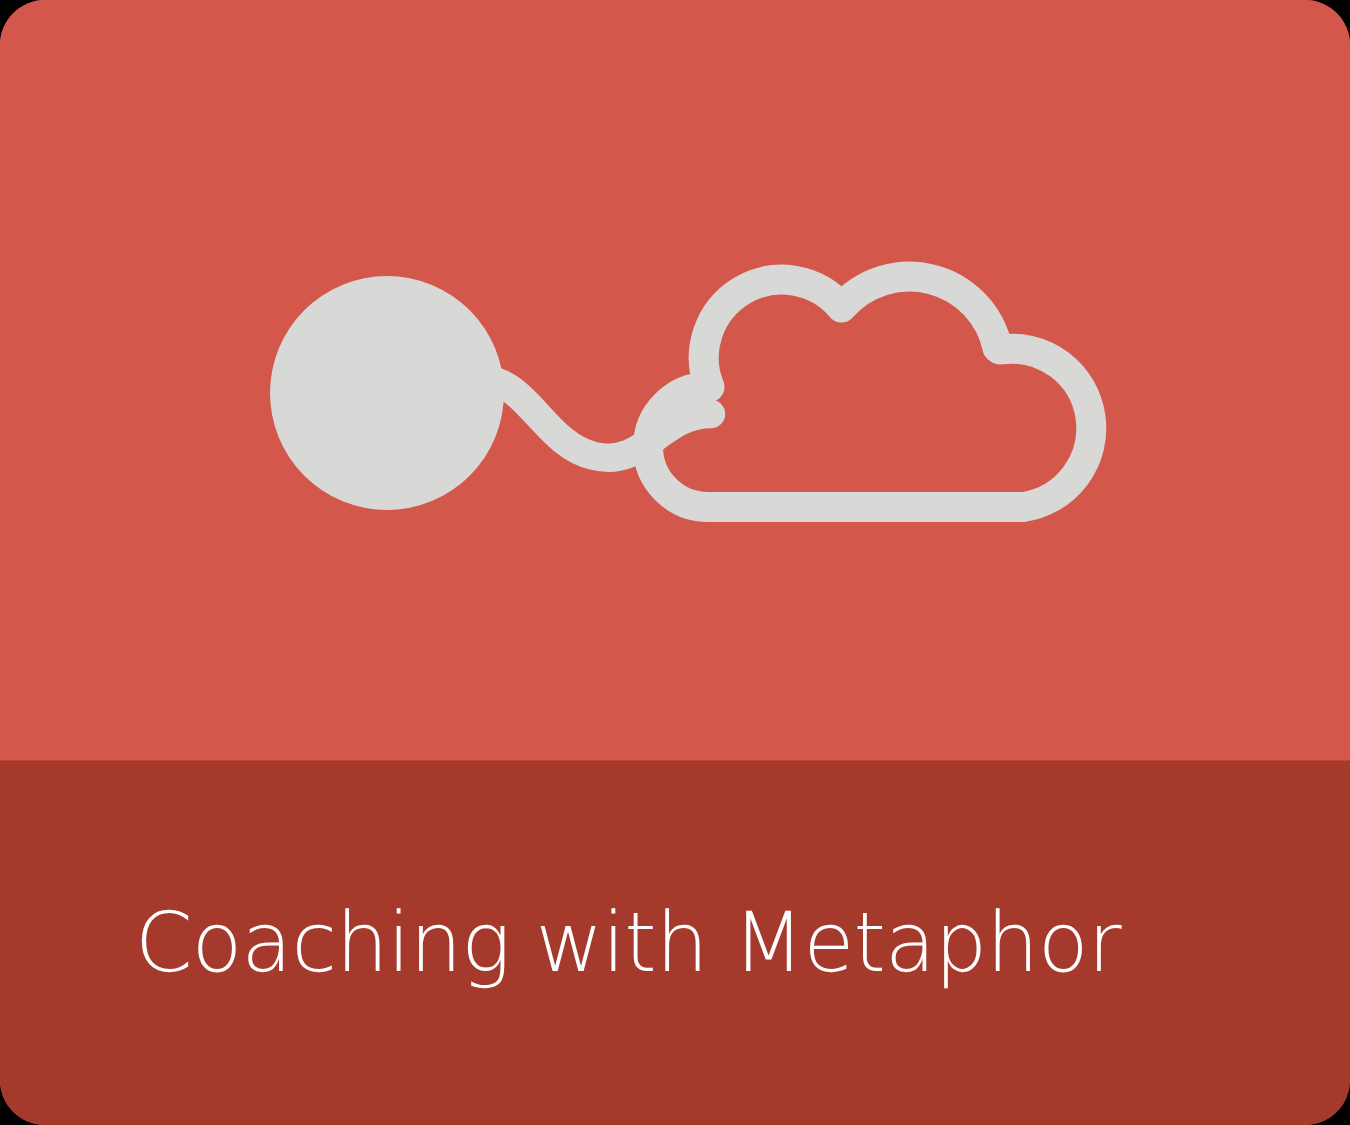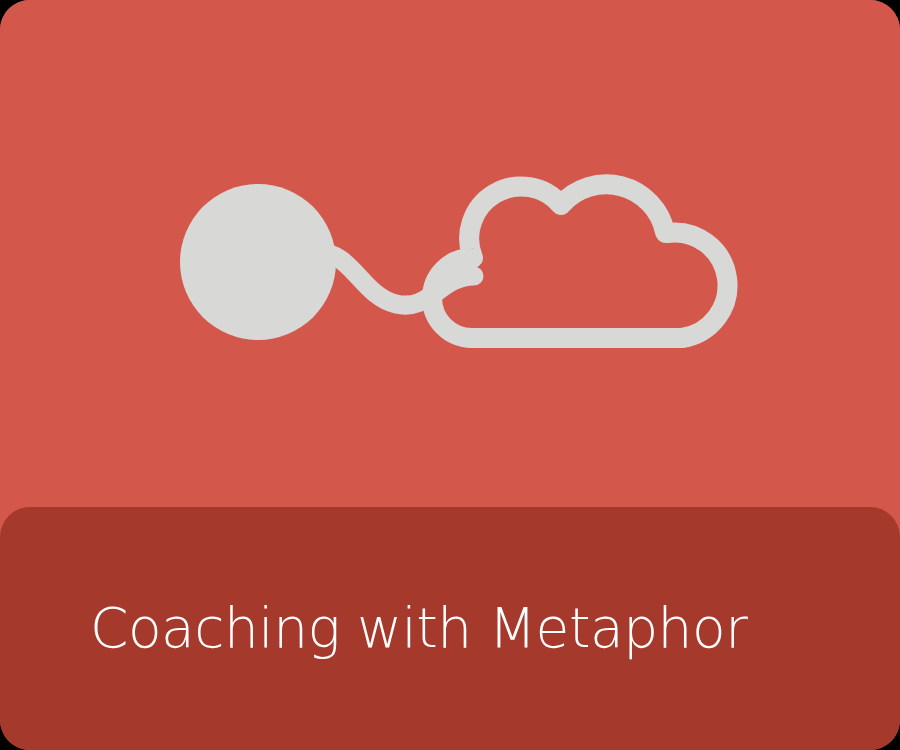--- a/index.html
+++ b/index.html
@@ -45,21 +45,20 @@
   }
 
   
   .caption-band {
     position: absolute;
     left: 0;
     top: 507px;
     width: 900px;
     height: 243px;
     background: #A5392C;
-    border-radius: 30px;
   }
 
   .caption-title {
     position: absolute;
     left: 90px;
     top: 0;
     width: 730px;
     height: 243px;
     display: flex;
     align-items: center;

